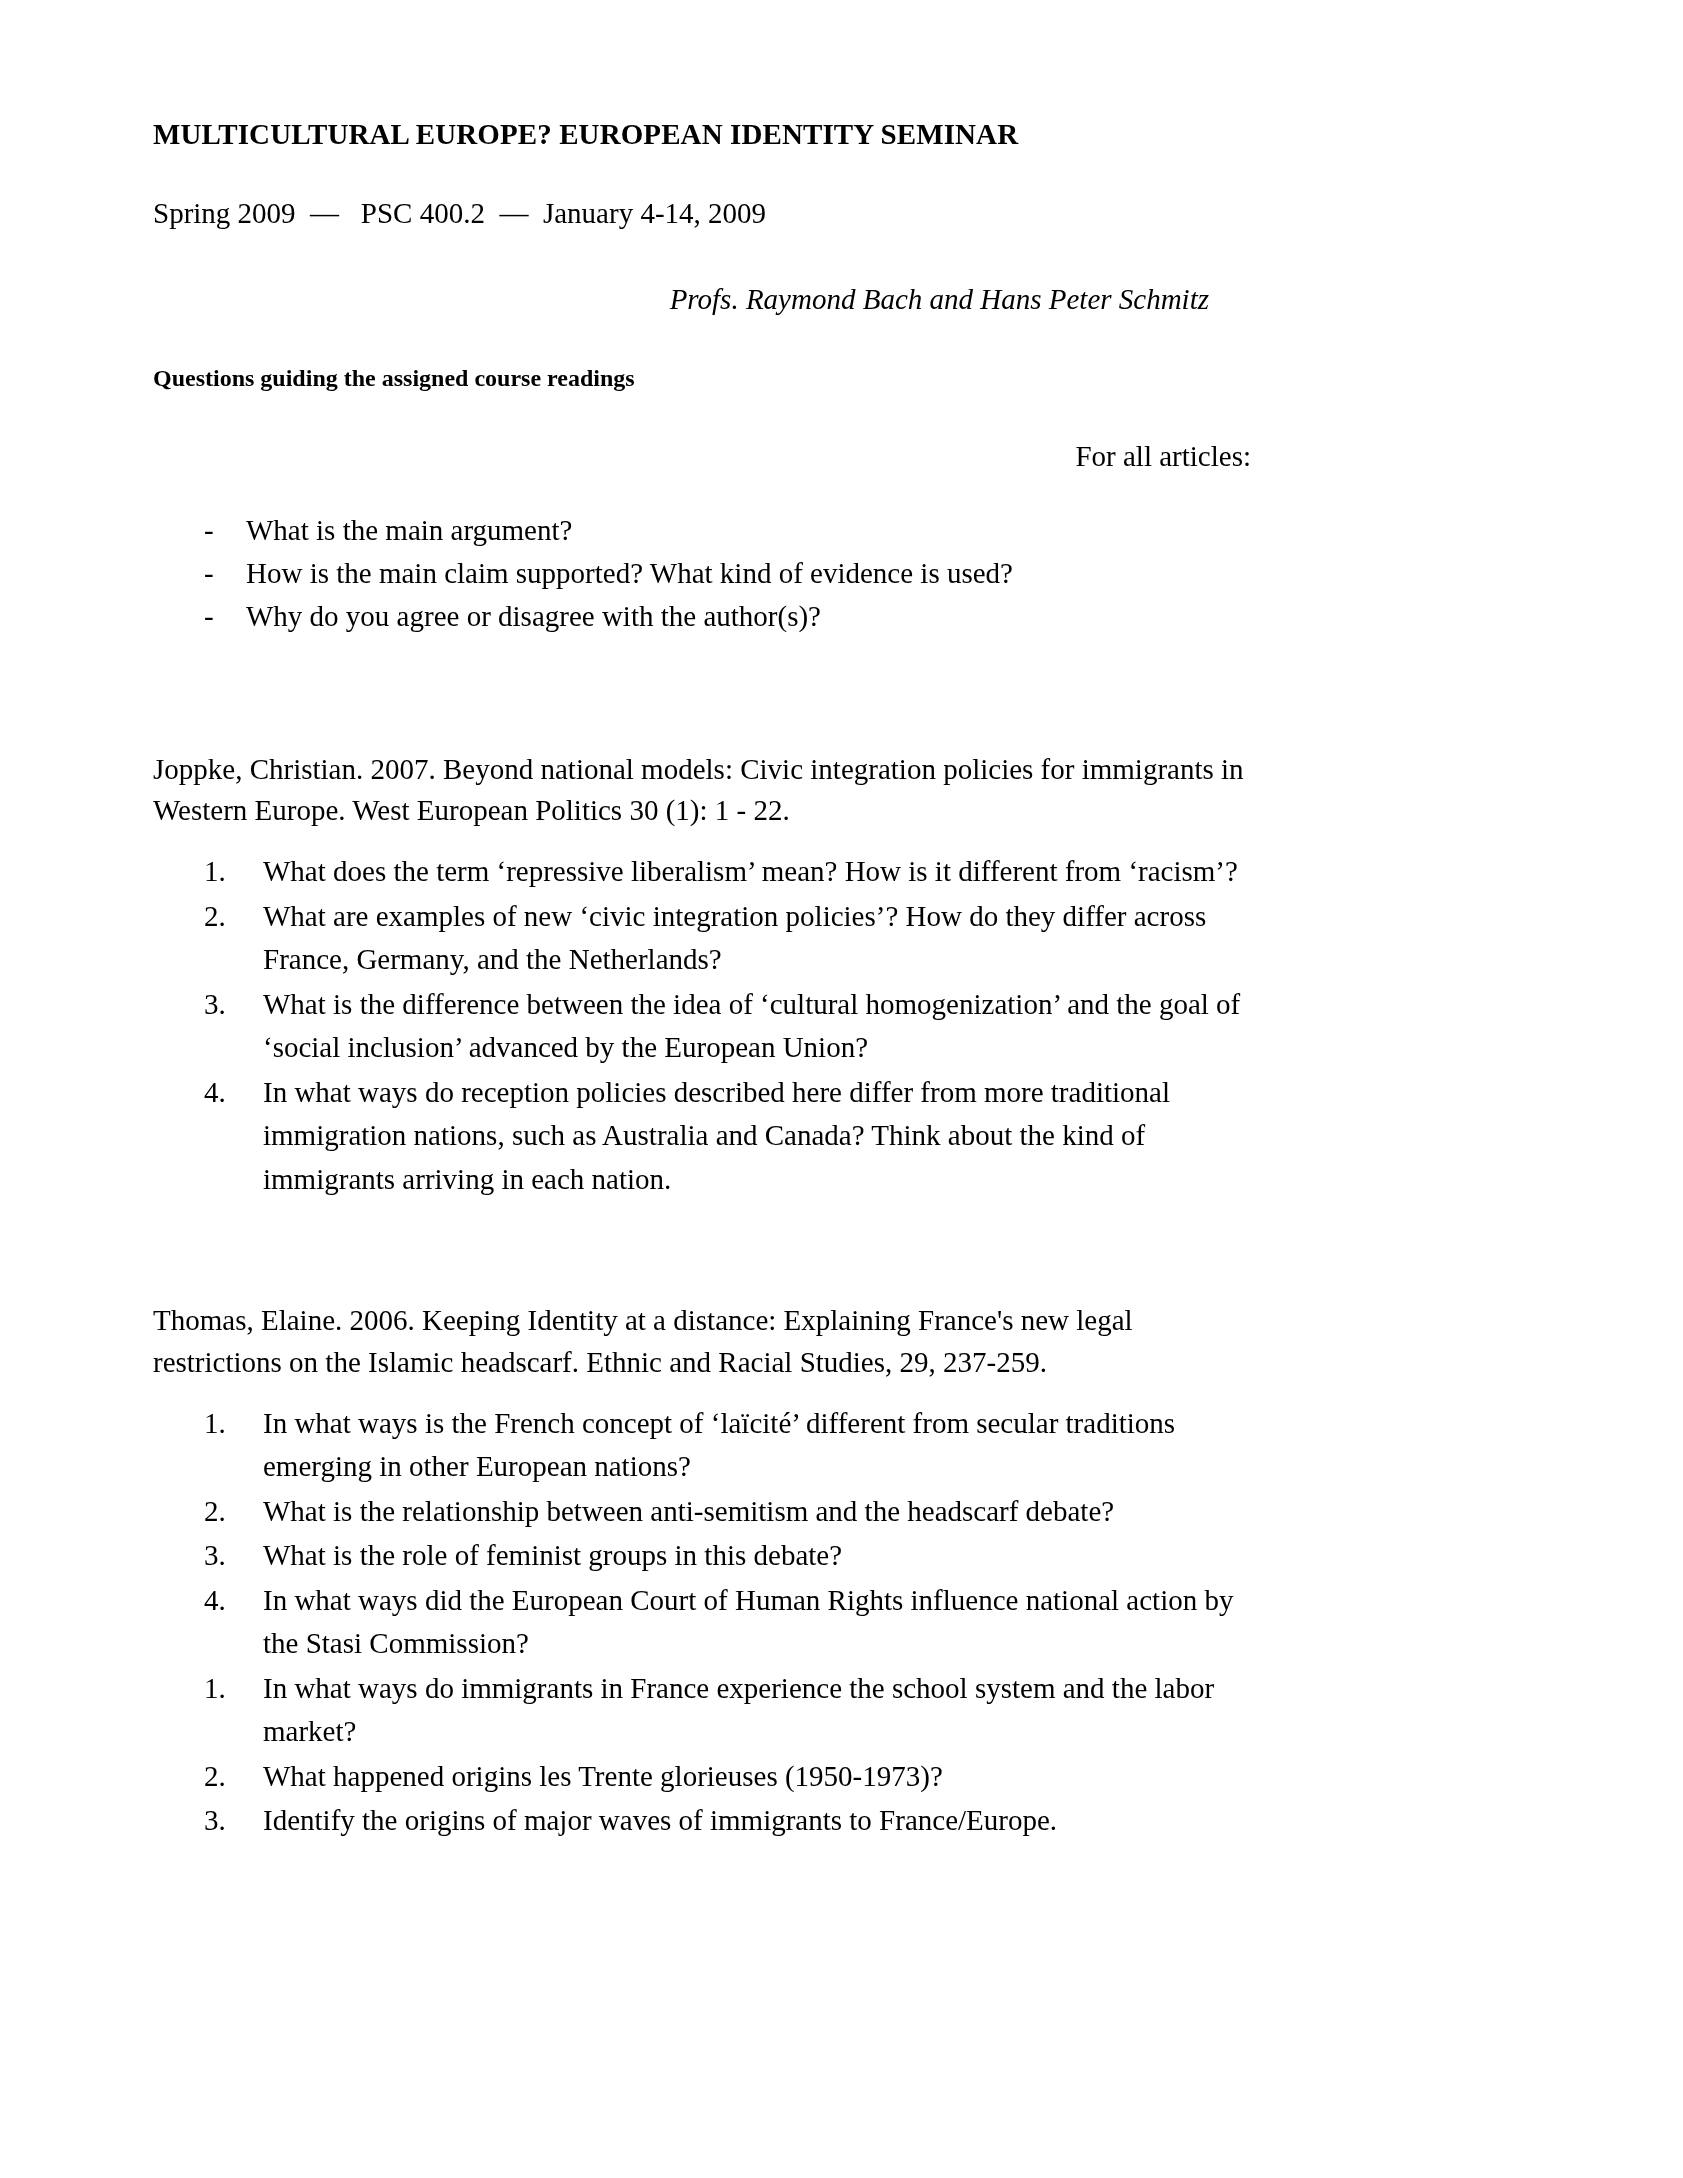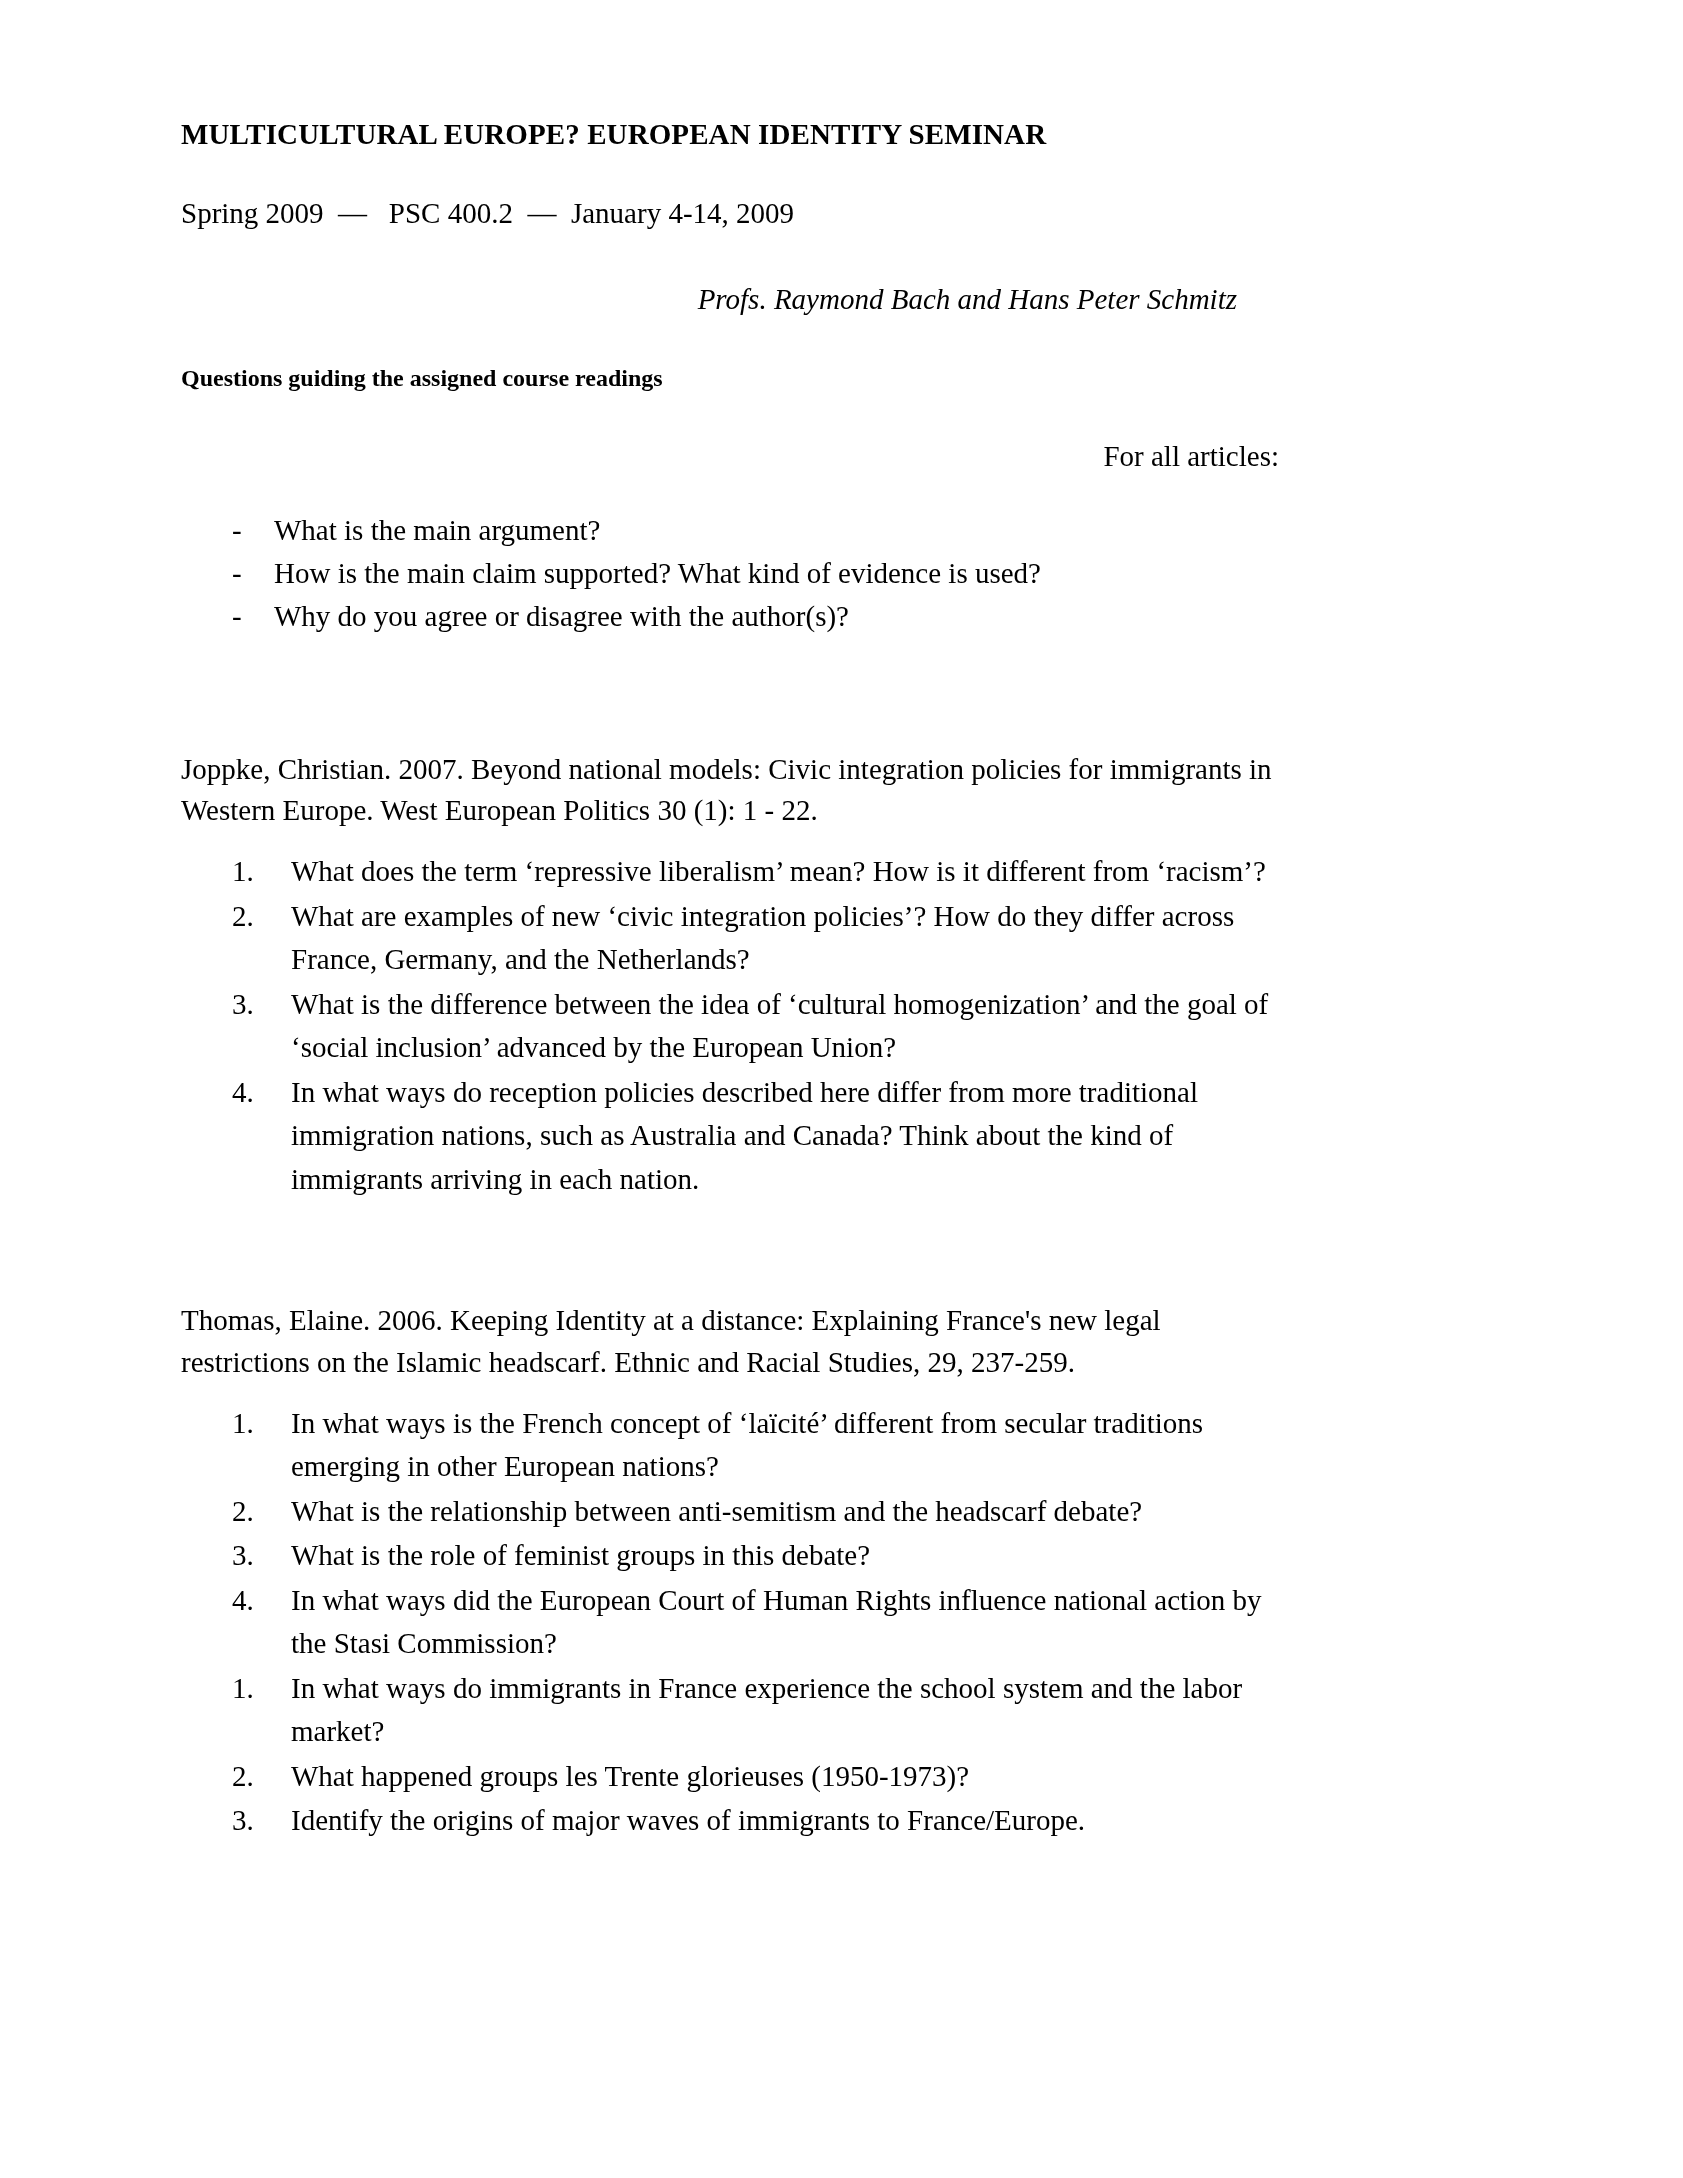--- a/index.html
+++ b/index.html
@@ -14,21 +14,20 @@
     color: #000000;
     -webkit-font-smoothing: antialiased;
   }
   .page {
     box-sizing: border-box;
     width: 1400px;
     height: 2178px;
     padding: 117px 149px 12px 153px;
     background: #ffffff;
     position: relative;
-    margin-left: 28px;
   }
   .doc-title {
     font-size: 29px;
     font-weight: bold;
     letter-spacing: 0.1px;
     margin: 0 0 44px 0;
     line-height: 1.2;
   }
   .course-line {
     font-size: 29px;
@@ -140,18 +139,18 @@
   <ol class="q-list">
     <li><span>In what ways is the French concept of ‘laïcité’ different from secular traditions emerging in other European nations?</span><span class="ital"></span><span></span></li>
     <li><span>What is the relationship between anti-semitism and the headscarf debate?</span><span class="ital"></span><span></span></li>
     <li><span>What is the role of feminist groups in this debate?</span><span class="ital"></span><span></span></li>
     <li><span>In what ways did the European Court of Human Rights influence national action by the Stasi Commission?</span><span class="ital"></span><span></span></li>
   </ol>
 
 
   <ol class="q-list">
     <li><span>In what ways do immigrants in France experience the school system and the labor market?</span><span class="ital"></span><span></span></li>
-    <li><span>What happened groups </span><span class="ital">les Trente glorieuses</span><span> (1950-1973)?</span></li>
+    <li><span>What happened origins </span><span class="ital">les Trente glorieuses</span><span> (1950-1973)?</span></li>
     <li><span>Identify the origins of major waves of immigrants to France/Europe.</span><span class="ital"></span><span></span></li>
   </ol>
 
 </div>
 
 
 </body></html>

